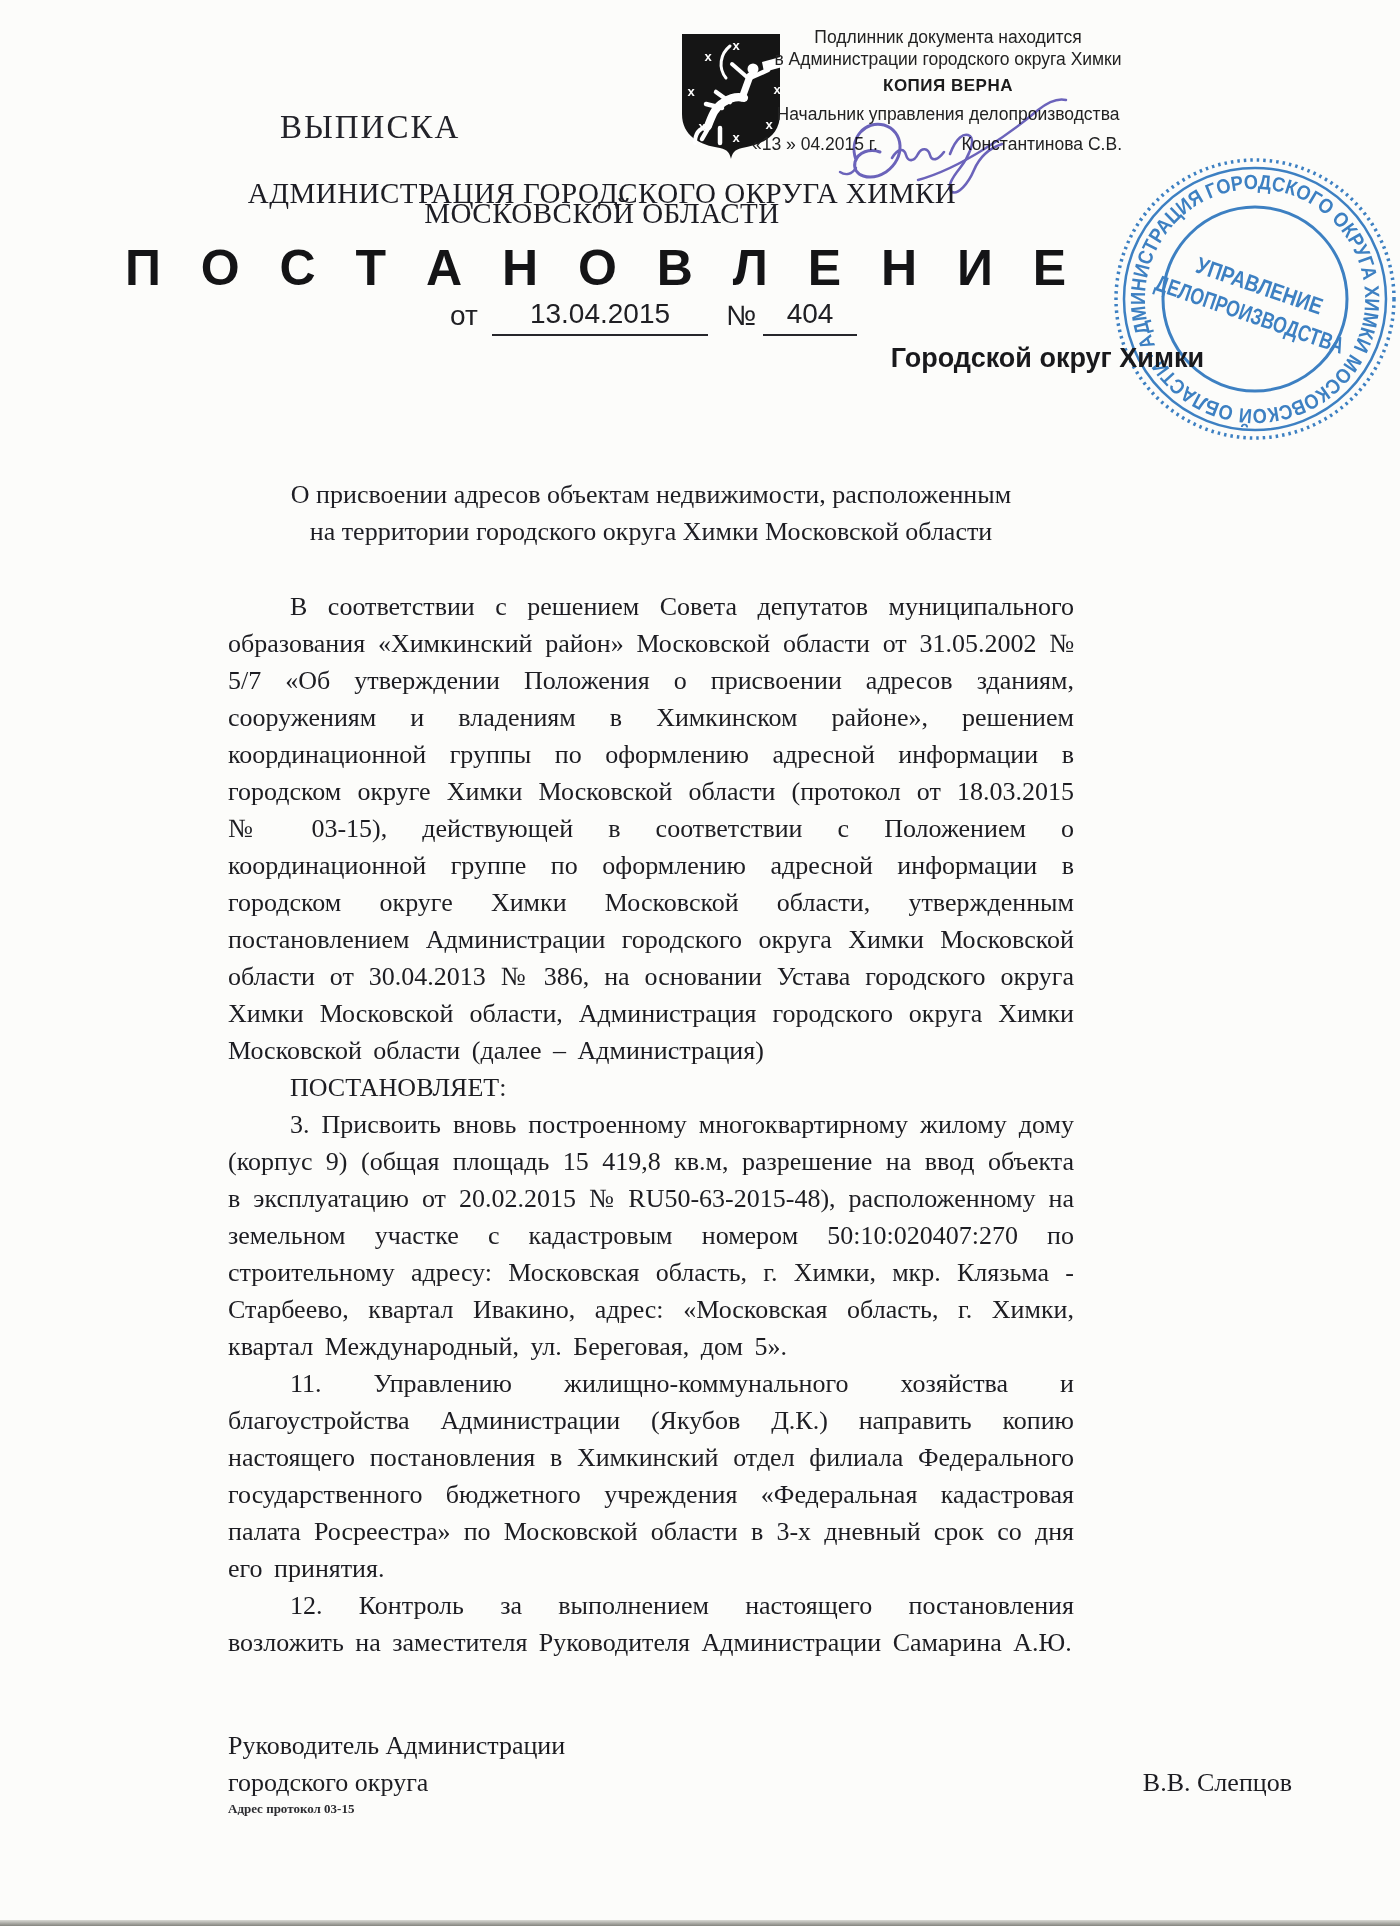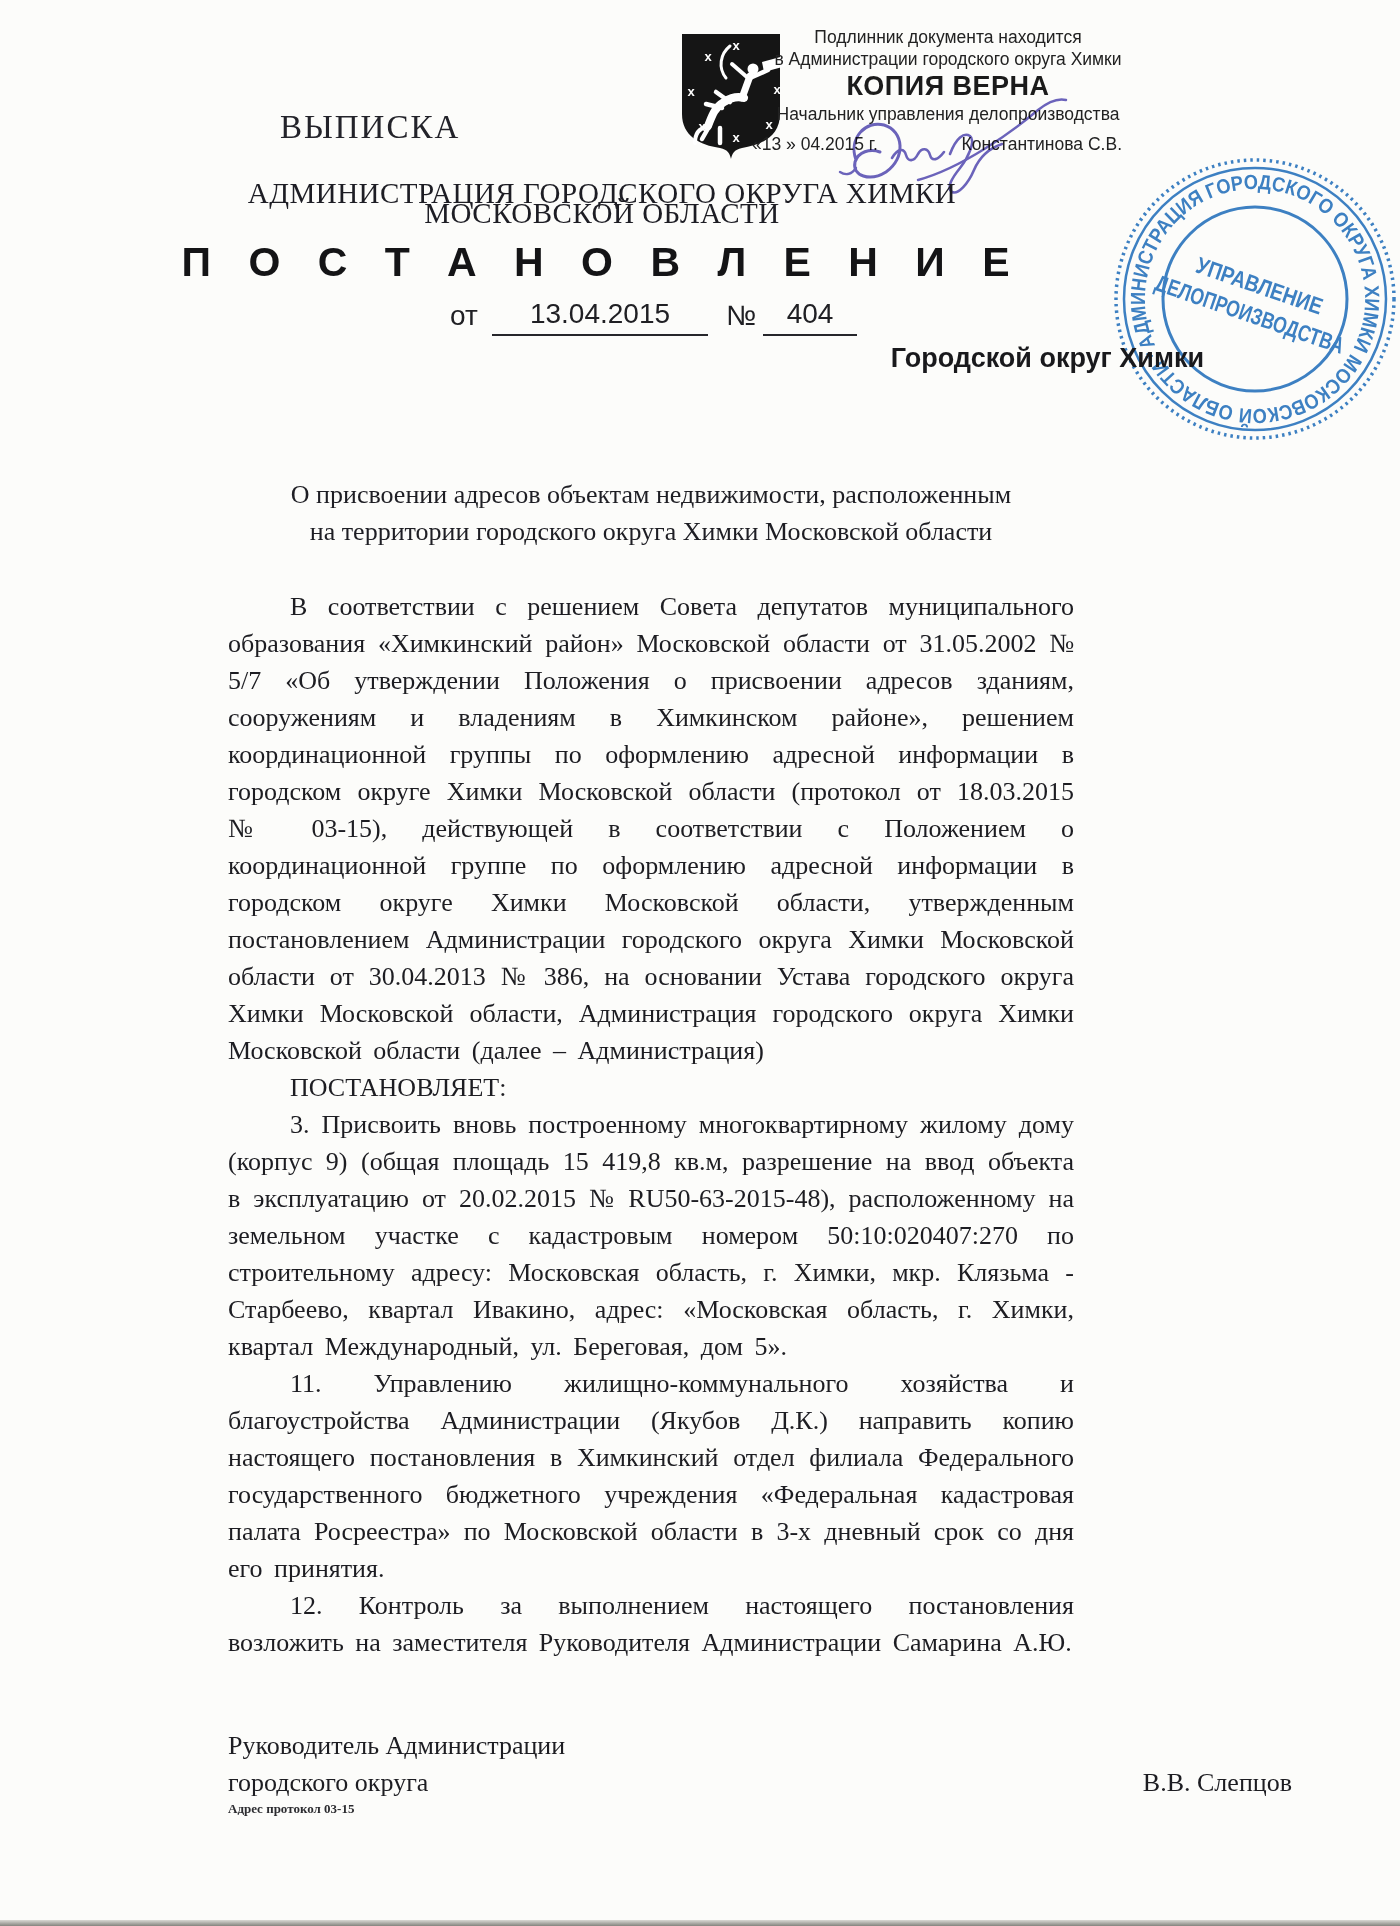--- a/index.html
+++ b/index.html
@@ -19,41 +19,41 @@
     font-size:33px;letter-spacing:2px;color:#23232a;
   }
   .emblem{position:absolute;left:672px;top:28px;}
   .cert{
     position:absolute;left:748px;top:26px;width:400px;
     font-family:"Liberation Sans", sans-serif;
     font-size:17.5px;line-height:22px;color:#222;
     text-align:center;
   }
   .cert .copy{
-    font-size:27px;font-weight:bold;line-height:30px;
+    font-size:17px;font-weight:bold;line-height:30px;
     letter-spacing:.5px;margin:1px 0 2px 0;color:#1b1b1b;
   }
   .cert .daterow{
     display:flex;justify-content:space-between;
     margin-top:8px;padding:0 26px 0 4px;gap:27px;
   }
   .signature{position:absolute;left:822px;top:92px;mix-blend-mode:multiply;}
   .stamp{position:absolute;left:1112px;top:156px;mix-blend-mode:multiply;opacity:.93;}
   
   .centerband{
     position:absolute;left:0;top:0;width:1204px;text-align:center;
   }
   .org1{position:absolute;left:0;top:177px;width:100%;
     font-size:29px;letter-spacing:.5px;color:#1d1d24;}
   .org2{position:absolute;left:0;top:197px;width:100%;
     font-size:29px;letter-spacing:.5px;color:#1d1d24;}
   .doctype{
     position:absolute;left:0;top:239px;width:100%;
     font-family:"Liberation Sans", sans-serif;
-    font-size:41px;font-weight:bold;letter-spacing:13px;
+    font-size:50px;font-weight:bold;letter-spacing:13px;
     color:#141416;
   }
   .dateline{position:absolute;left:0;top:300px;width:100%;height:40px;
     font-family:"Liberation Sans", sans-serif;font-size:28px;color:#202024;}
   .dl-ot{position:absolute;left:450px;top:0;}
   .dl-date{position:absolute;left:492px;top:-2px;width:216px;height:36px;
     text-align:center;border-bottom:2px solid #26262b;}
   .dl-no{position:absolute;left:726px;top:0;}
   .dl-num{position:absolute;left:763px;top:-2px;width:94px;height:36px;
     text-align:center;border-bottom:2px solid #26262b;}

